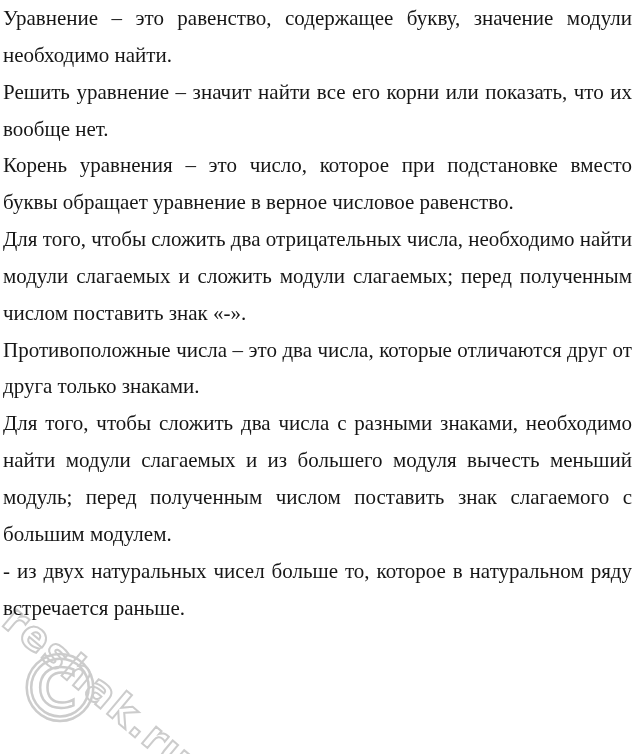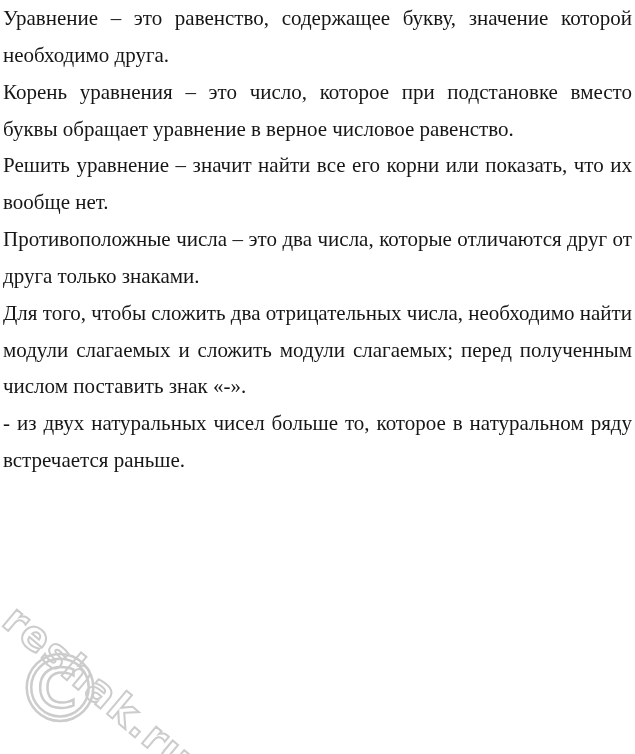--- a/index.html
+++ b/index.html
@@ -60,21 +60,22 @@
 <body>
 
 <main class="page">
 
   <div class="watermark" aria-hidden="true">
     <span class="wm-copyright">©</span>
     <span class="wm-text">reshak.ru</span>
   </div>
 
   <article class="doc">
-    <p>Уравнение – это равенство, содержащее букву, значение которой необходимо друга.</p>
+    <p>Уравнение – это равенство, содержащее букву, значение модули необходимо найти.</p>
+    <p>Решить уравнение – значит найти все его корни или показать, что их вообще нет.</p>
     <p>Корень уравнения – это число, которое при подстановке вместо буквы обращает уравнение в верное числовое равенство.</p>
-    <p>Решить уравнение – значит найти все его корни или показать, что их вообще нет.</p>
+    <p>Для того, чтобы сложить два отрицательных числа, необходимо найти модули слагаемых и сложить модули слагаемых; перед полученным числом поставить знак «-».</p>
     <p>Противоположные числа – это два числа, которые отличаются друг от друга только знаками.</p>
-    <p>Для того, чтобы сложить два отрицательных числа, необходимо найти модули слагаемых и сложить модули слагаемых; перед полученным числом поставить знак «-».</p>
+    <p>Для того, чтобы сложить два числа с разными знаками, необходимо найти модули слагаемых и из большего модуля вычесть меньший модуль; перед полученным числом поставить знак слагаемого с большим модулем.</p>
     <p>- из двух натуральных чисел больше то, которое в натуральном ряду встречается раньше.</p>
   </article>
 
 </main>
 
 </body></html>

